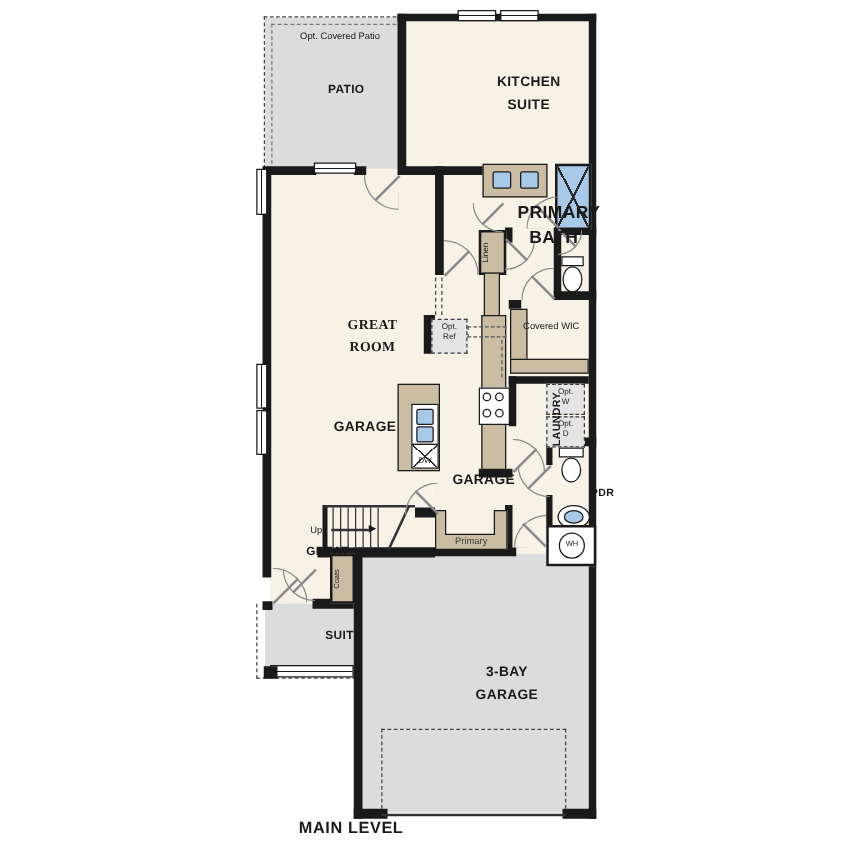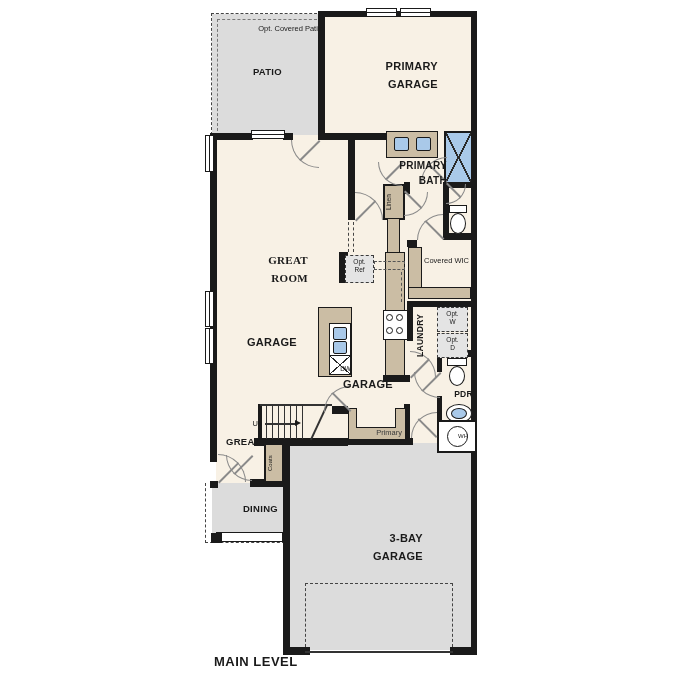--- a/index.html
+++ b/index.html
@@ -18,22 +18,22 @@
   .blue{background:#a9c9e9;}
   .circ{border-radius:50%;}
   .xpat{background-image:
         linear-gradient(to bottom right,transparent 48%,#2a2a2a 48%,#2a2a2a 52%,transparent 52%),
         linear-gradient(to top right,transparent 48%,#2a2a2a 48%,#2a2a2a 52%,transparent 52%);}
   .optbox{position:absolute;background:#e4e4e4;border:1px dashed #3a3a3a;box-sizing:border-box;
         font-size:6.5px;line-height:1.3;text-align:center;color:#1a1a1a;padding-top:2px;}
   .dash{position:absolute;box-sizing:border-box;}
   .leaf{position:absolute;width:1.6px;background:#8a8a8a;}
   .arc{position:absolute;box-sizing:border-box;}
-  .lbl{position:absolute;color:#1a1a1a;text-align:right;}
-  .b{font-weight:bold;letter-spacing:.3px;}
+  .lbl{position:absolute;color:#1a1a1a;text-align:center;}
+  .b{font-weight:bold;letter-spacing:.3px;margin-left:25px;}
   .vtext{writing-mode:vertical-rl;transform:rotate(180deg);text-align:center;}
   .tread{position:absolute;width:1px;background:#333;}
   .arrowhead{position:absolute;width:0;height:0;border-left:6px solid #1a1a1a;
         border-top:3.5px solid transparent;border-bottom:3.5px solid transparent;}
 </style>
 </head>
 <body>
 
 <div class="cream" style="left:216px;top:17px;width:255px;height:426px;"></div>
 <div class="cream" style="left:216px;top:443px;width:67px;height:40px;"></div>
@@ -189,29 +189,29 @@
 <div class="arc" style="left:324px;top:386px;width:26px;height:26px;border-top:1px solid #8a8a8a;border-left:1px solid #8a8a8a;border-top-left-radius:100% 100%;"></div>
 
 <div class="leaf" style="left:218px;top:454px;height:28px;transform:rotate(45deg);transform-origin:bottom left;"></div>
 <div class="arc" style="left:218px;top:454px;width:28px;height:28px;border-top:1px solid #8a8a8a;border-right:1px solid #8a8a8a;border-top-right-radius:100% 100%;"></div>
 
 <div class="leaf" style="left:252px;top:455px;height:26px;transform:rotate(45deg);transform-origin:top left;"></div>
 <div class="arc" style="left:226px;top:455px;width:26px;height:26px;border-left:1px solid #8a8a8a;border-bottom:1px solid #8a8a8a;border-bottom-left-radius:100% 100%;"></div>
 
 <div class="lbl" style="left:222px;top:24px;width:100px;font-size:7.5px;">Opt. Covered Patio</div>
 <div class="lbl b" style="left:222px;top:66px;width:60px;font-size:9.5px;">PATIO</div>
-<div class="lbl b" style="left:358px;top:58px;width:80px;font-size:11px;line-height:1.6;">PRIMARY GARAGE</div>
-<div class="lbl b" style="left:389px;top:159px;width:58px;font-size:10px;line-height:1.45;">PRIMARY BATH</div>
+<div class="lbl b" style="left:358px;top:58px;width:80px;font-size:11px;line-height:1.6;">KITCHEN SUITE</div>
+<div class="lbl b" style="left:389px;top:159px;width:58px;font-size:14px;line-height:1.45;">PRIMARY BATH</div>
 <div class="lbl vtext" style="left:385px;top:187px;width:18px;height:30px;font-size:6.5px;">Linen</div>
 <div class="lbl" style="left:413px;top:256px;width:56px;font-size:7.5px;line-height:1.4;">Covered WIC</div>
 <div class="lbl b" style="left:238px;top:252px;width:70px;font-size:11px;line-height:1.6;font-family:Liberation Serif, serif;">GREAT ROOM</div>
 <div class="lbl b" style="left:237px;top:336px;width:60px;font-size:11px;">GARAGE</div>
 <div class="lbl b" style="left:331px;top:378px;width:62px;font-size:11px;">GARAGE</div>
 <div class="lbl b vtext" style="left:415px;top:304px;width:17px;height:62px;font-size:8.5px;">LAUNDRY</div>
 <div class="lbl b" style="left:441px;top:389px;width:32px;font-size:8.5px;">PDR</div>
 <div class="lbl" style="left:352px;top:428px;width:50px;font-size:7.5px;color:#3a3a3a;">Primary</div>
 <div class="lbl" style="left:244px;top:419px;width:18px;font-size:7.5px;">Up</div>
 <div class="lbl b" style="left:214px;top:436px;width:46px;font-size:9.5px;">GREAT</div>
 <div class="lbl vtext" style="left:267px;top:447px;width:14px;height:32px;font-size:6px;">Coats</div>
-<div class="lbl b" style="left:222px;top:503px;width:56px;font-size:9.5px;">DINING</div>
+<div class="lbl b" style="left:222px;top:503px;width:56px;font-size:9.5px;">SUITE</div>
 <div class="lbl b" style="left:338px;top:530px;width:85px;font-size:11px;line-height:1.6;">3-BAY GARAGE</div>
 <div class="lbl" style="left:329px;top:365px;width:22px;font-size:6.5px;">DW</div>
 <div class="lbl b" style="left:214px;top:654px;width:110px;font-size:13px;text-align:left;letter-spacing:.5px;">MAIN LEVEL</div>
 
 </body></html>

